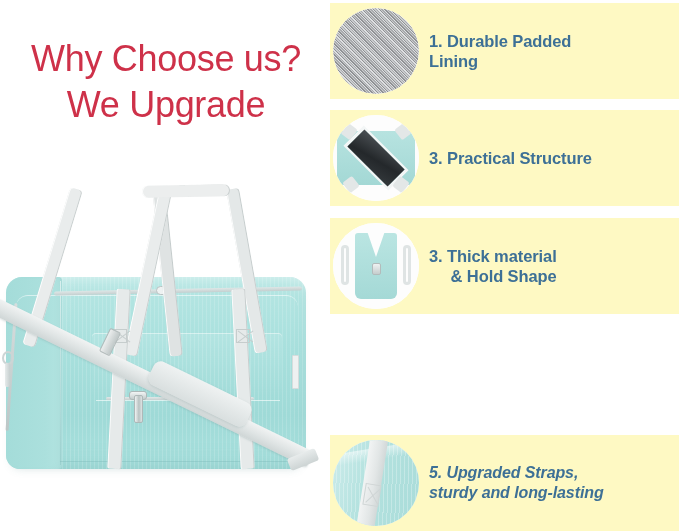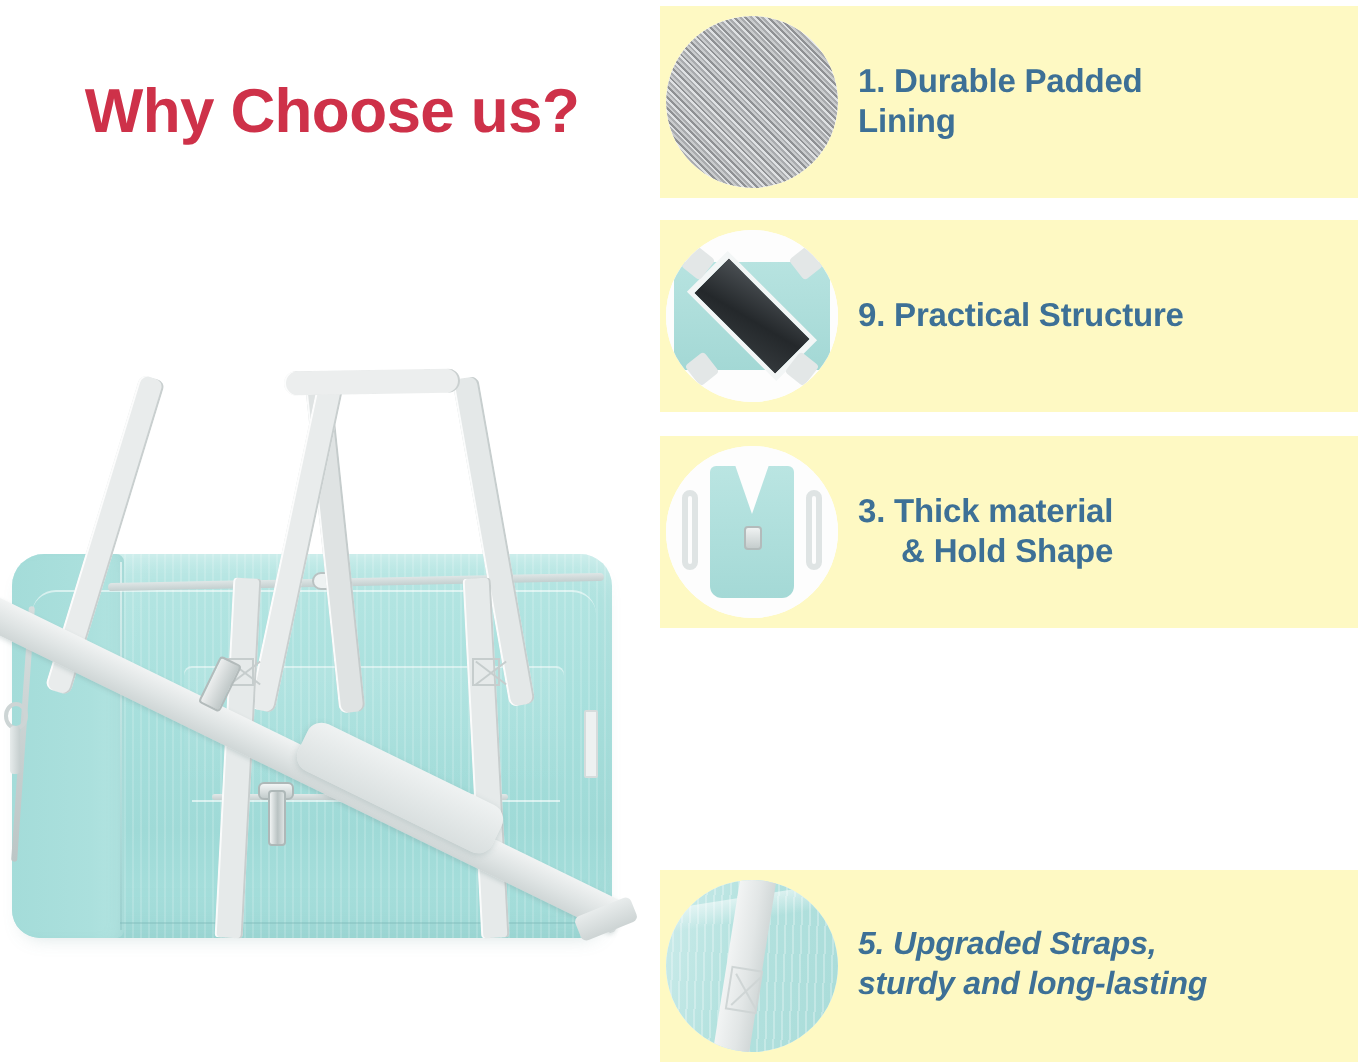--- a/index.html
+++ b/index.html
@@ -11,22 +11,22 @@
   }
   #page { position: relative; width: 679px; height: 531px; background:#fff; }
 
   
   #left-col { position:absolute; left:0; top:0; width:330px; height:531px; }
 
   #headline {
     position:absolute; left:8px; top:36px; width:316px;
     text-align:center;
     color:#ce3149;
-    font-weight:bold;
-    font-size:31px;
+    font-weight:normal;
+    font-size:36px;
     line-height:1.28;
     letter-spacing:-0.3px;
   }
   #headline .ln2 { display:block; }
 
   
   #bag-illustration { position:absolute; left:0px; top:185px; width:330px; height:346px; }
 
   .bag-body {
     position:absolute; left:6px; top:92px; width:300px; height:192px;
@@ -292,20 +292,21 @@
 </style>
 </head>
 <body>
 
 <div id="page">
 
   <div id="left-col">
 
     <div id="headline">
       <span>Why Choose us?</span>
+      <span class="ln2">We Upgrade</span>
     </div>
 
     <div id="bag-illustration">
 
       <div class="bag-body"></div>
       <div class="bag-side"></div>
       <div class="bag-side-seam"></div>
       <div class="bag-top-seam"></div>
       <div class="bag-pocket"></div>
       <div class="bag-pocket-line"></div>
@@ -354,21 +355,21 @@
     <div class="feature-row r2">
       <div class="thumb">
         <span class="t2-bg"></span>
         <span class="t2-teal"></span>
         <span class="t2-inner"></span>
         <span class="t2-h a"></span>
         <span class="t2-h b"></span>
         <span class="t2-h c"></span>
         <span class="t2-h d"></span>
       </div>
-      <div class="feature-label">9. Practical Structure</div>
+      <div class="feature-label">3. Practical Structure</div>
     </div>
 
     <div class="feature-row r3">
       <div class="thumb">
         <span class="t3-bg"></span>
         <span class="t3-body"></span>
         <span class="t3-notch"></span>
         <span class="t3-loop l"></span>
         <span class="t3-loop r"></span>
         <span class="t3-zip"></span>

